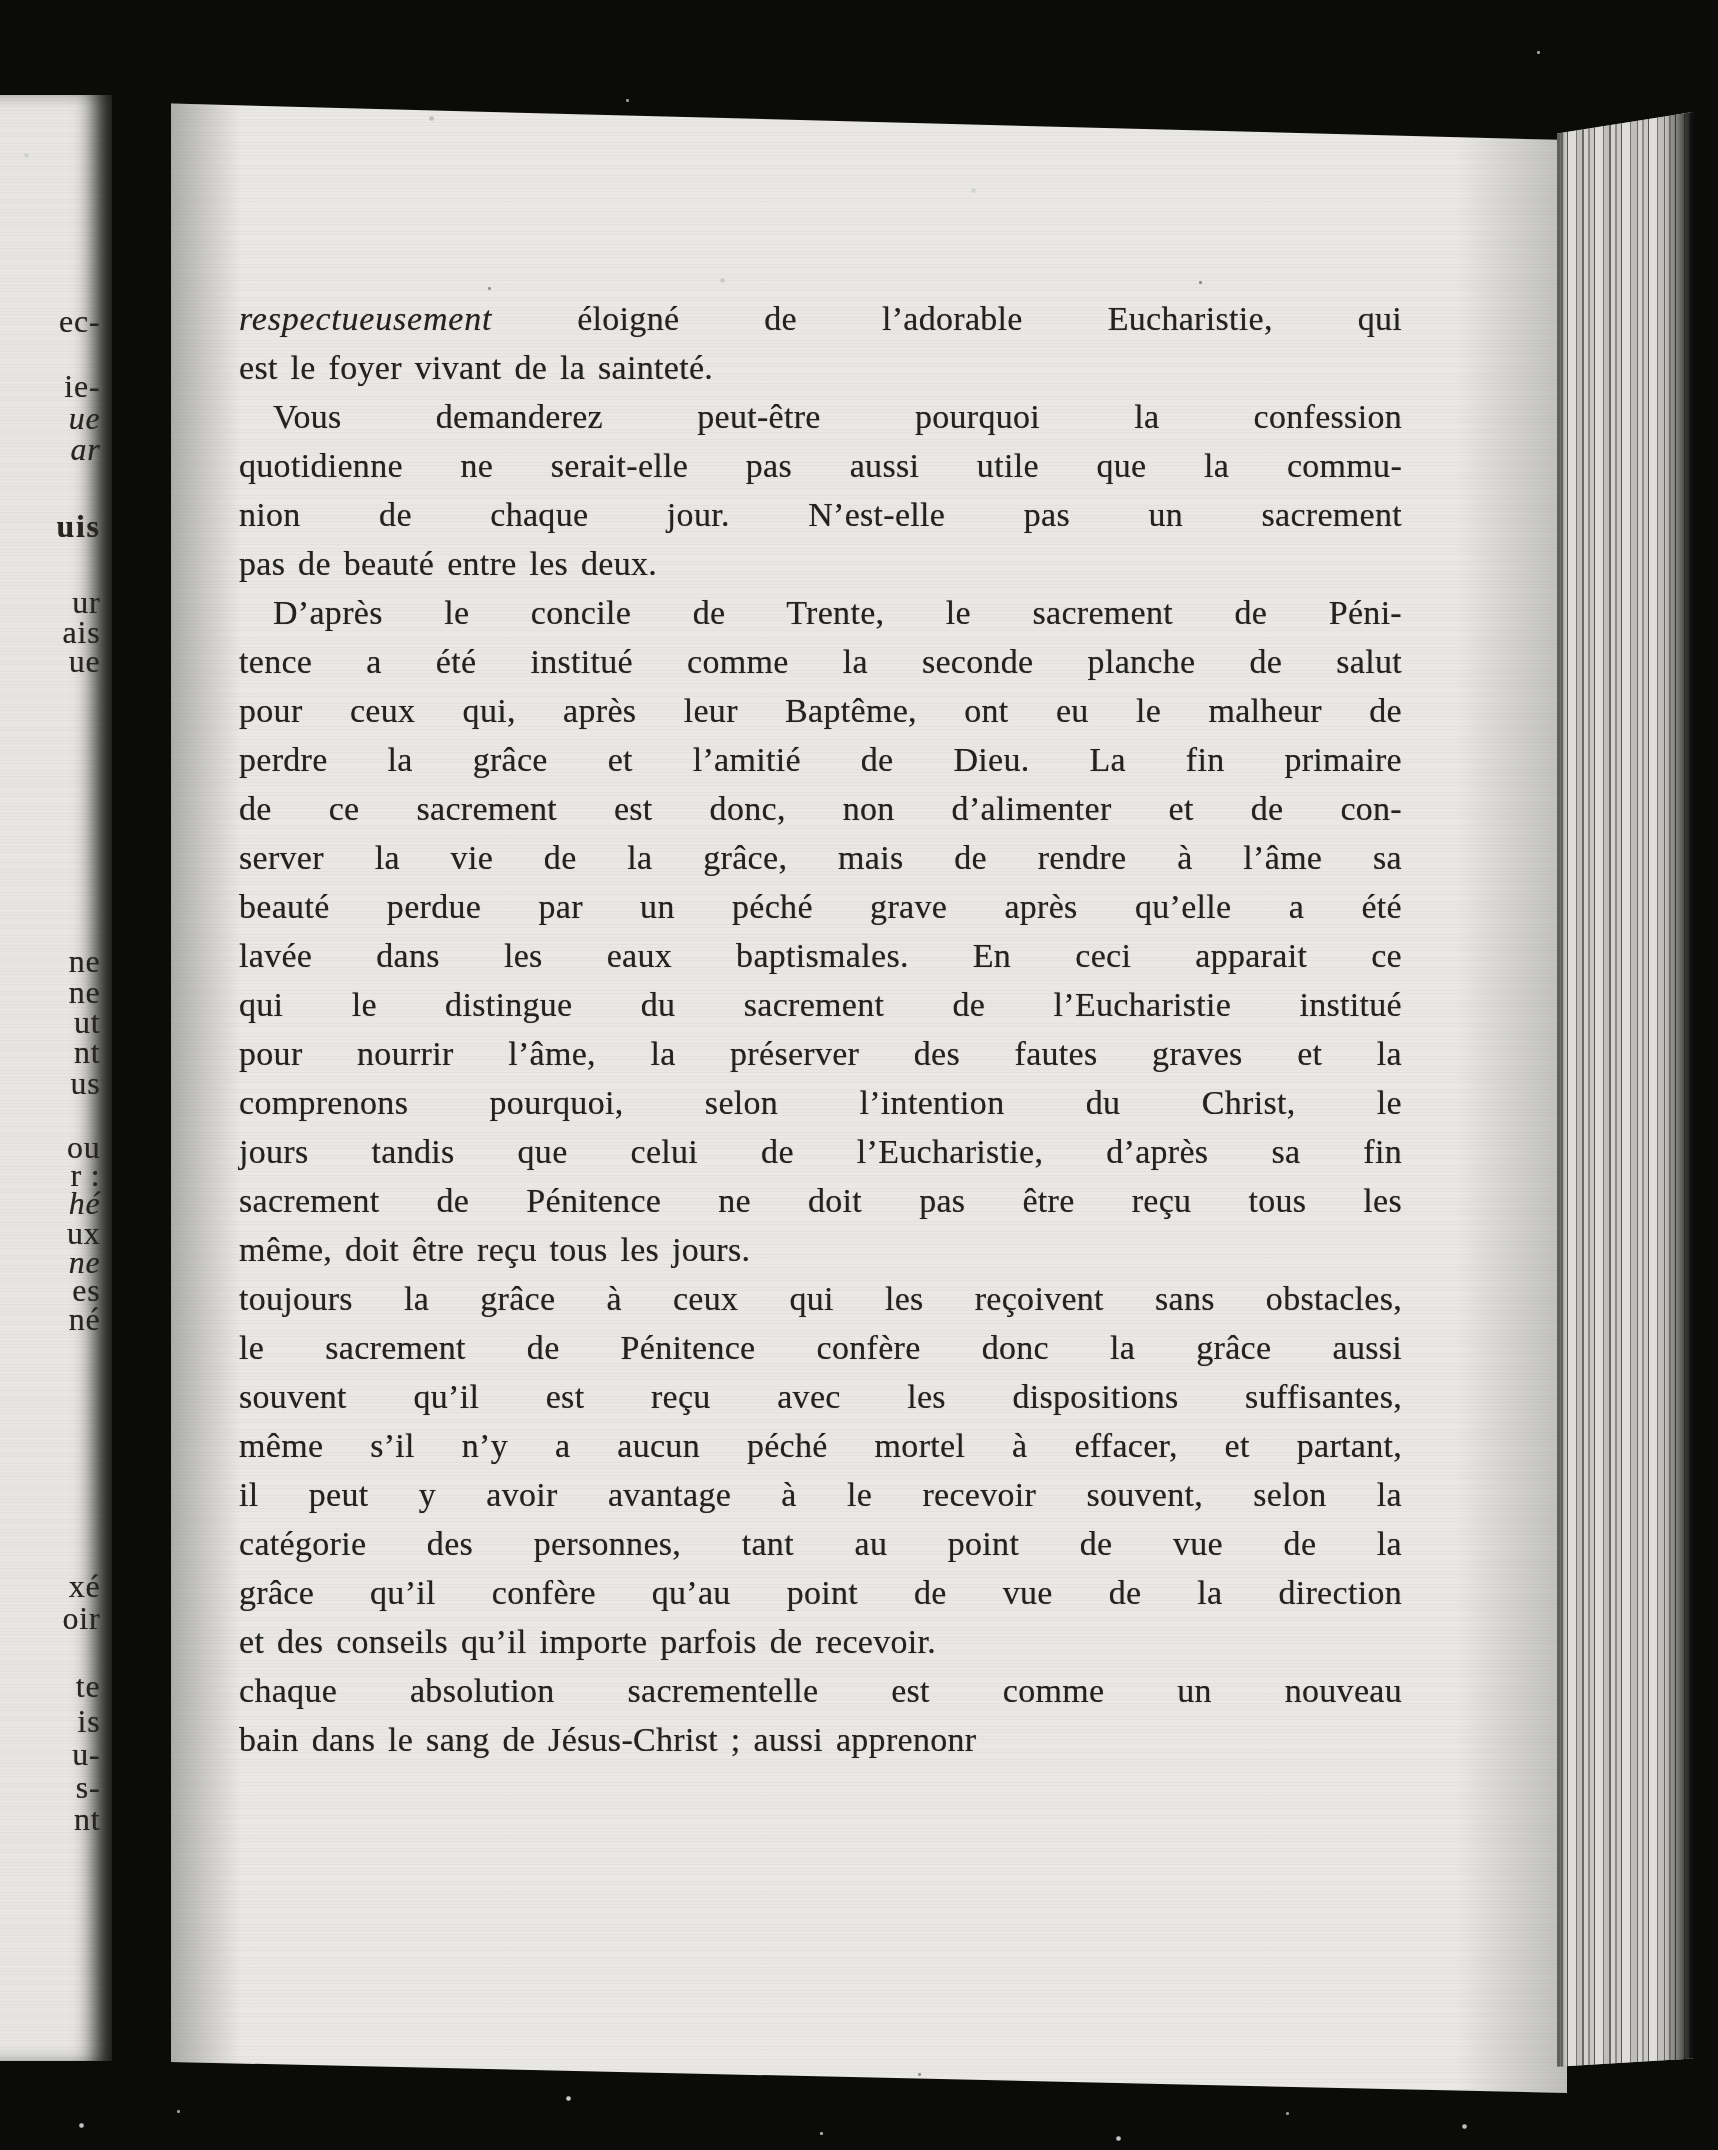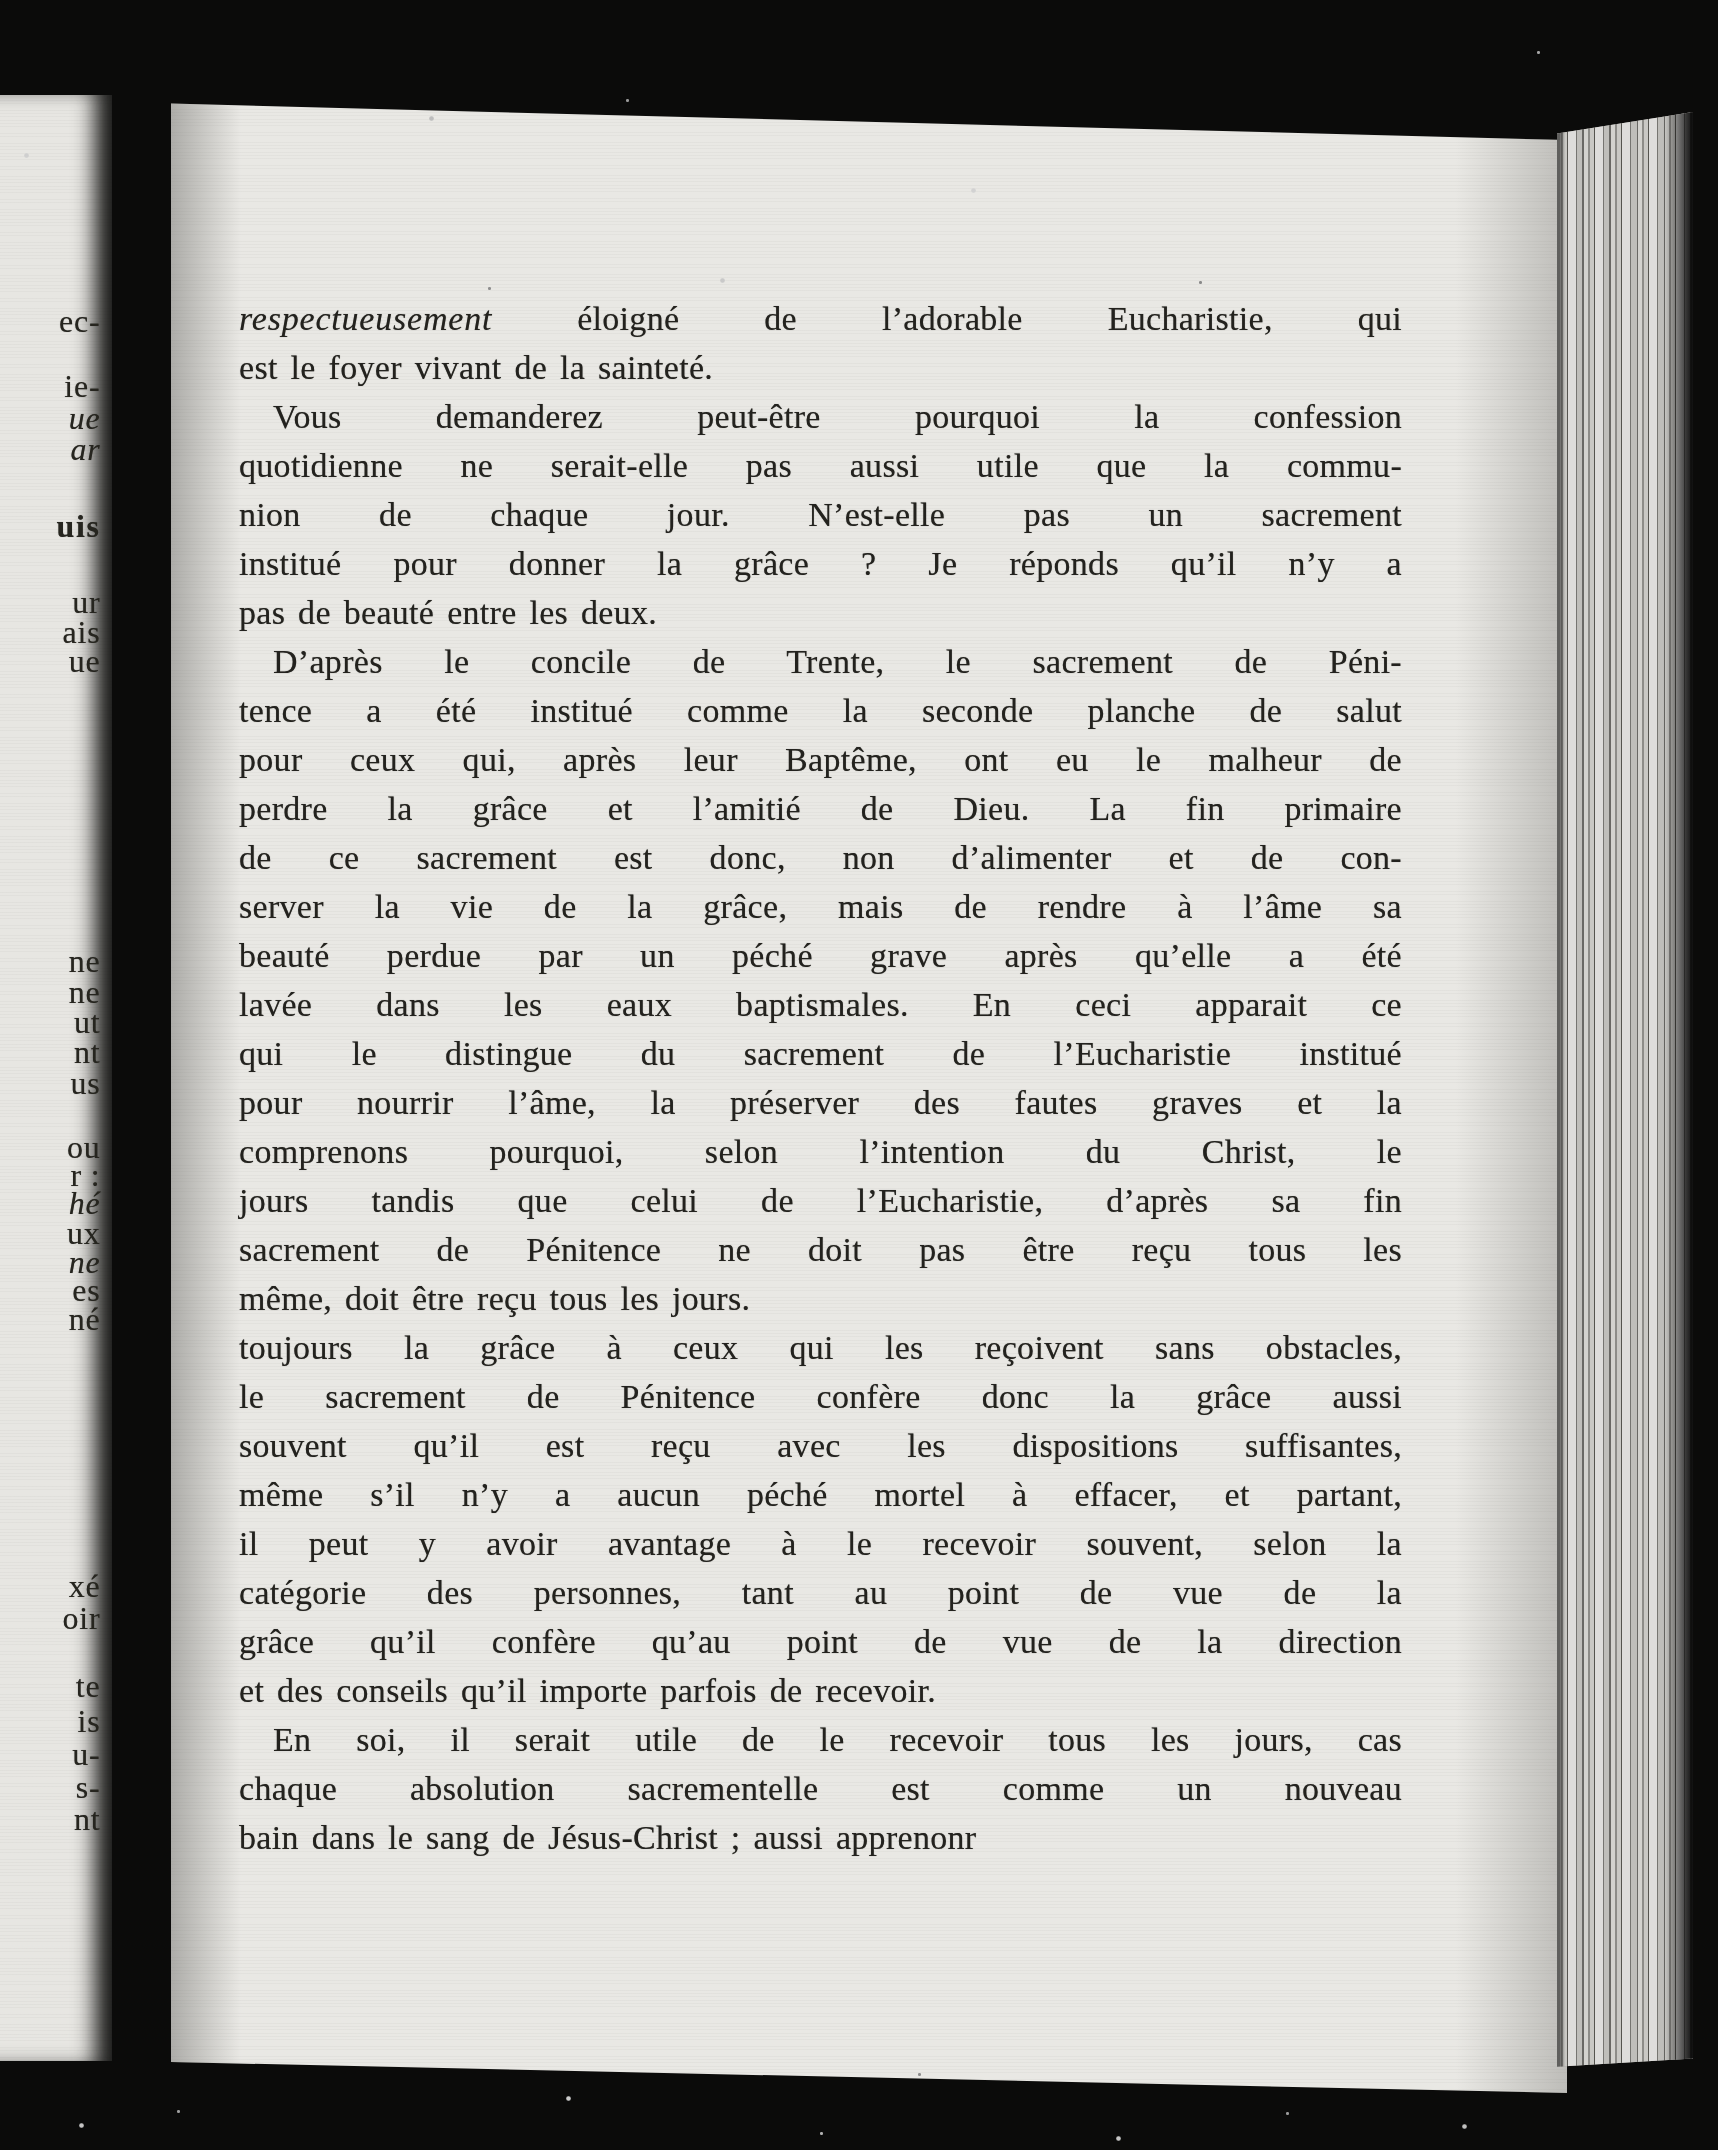--- a/index.html
+++ b/index.html
@@ -136,21 +136,20 @@
     </div>
 
   <div id="scanned-page">
     <div id="body-text">
 
     <div class="text-line"><i>respectueusement</i> éloigné de l’adorable Eucharistie, qui</div>
         <div class="text-line para-end">est le foyer vivant de la sainteté.</div>
         <div class="text-line indent">Vous demanderez peut-être pourquoi la confession</div>
         <div class="text-line">quotidienne ne serait-elle pas aussi utile que la commu-</div>
         <div class="text-line">nion de chaque jour.  N’est-elle pas un sacrement</div>
-        <div class="text-line">institué pour donner la grâce ? Je réponds qu’il n’y a</div>
         <div class="text-line para-end">pas de beauté entre les deux.</div>
         <div class="text-line indent">D’après le concile de Trente, le sacrement de Péni-</div>
         <div class="text-line">tence a été institué comme la seconde planche de salut</div>
         <div class="text-line">pour ceux qui, après leur Baptême, ont eu le malheur de</div>
         <div class="text-line">perdre la grâce et l’amitié de Dieu.  La fin primaire</div>
         <div class="text-line">de ce sacrement est donc, non d’alimenter et de con-</div>
         <div class="text-line">server la vie de la grâce, mais de rendre à l’âme sa</div>
         <div class="text-line">beauté perdue par un péché grave après qu’elle a été</div>
         <div class="text-line">lavée dans les eaux baptismales.  En ceci apparait ce</div>
         <div class="text-line">qui le distingue du sacrement de l’Eucharistie institué</div>
@@ -160,21 +159,20 @@
         <div class="text-line">sacrement de Pénitence ne doit pas être reçu tous les</div>
         <div class="text-line para-end">même, doit être reçu tous les jours.</div>
         <div class="text-line">toujours la grâce à ceux qui les reçoivent sans obstacles,</div>
         <div class="text-line">le sacrement de Pénitence confère donc la grâce aussi</div>
         <div class="text-line">souvent qu’il est reçu avec les dispositions suffisantes,</div>
         <div class="text-line">même s’il n’y a aucun péché mortel à effacer, et partant,</div>
         <div class="text-line">il peut y avoir avantage à le recevoir souvent, selon la</div>
         <div class="text-line">catégorie des personnes, tant au point de vue de la</div>
         <div class="text-line">grâce qu’il confère qu’au point de vue de la direction</div>
         <div class="text-line para-end">et des conseils qu’il importe parfois de recevoir.</div>
-        <div class="text-line indent">En soi, il serait utile de le recevoir tous les jours, cas</div>
         <div class="text-line">chaque absolution sacrementelle est comme un nouveau</div>
         <div class="text-line para-end">bain dans le sang de Jésus-Christ ; aussi apprenonr</div>
       </div>
   </div>
 
   <div id="fore-edge"></div>
 
   <div id="dust"></div>
 
 </div>

